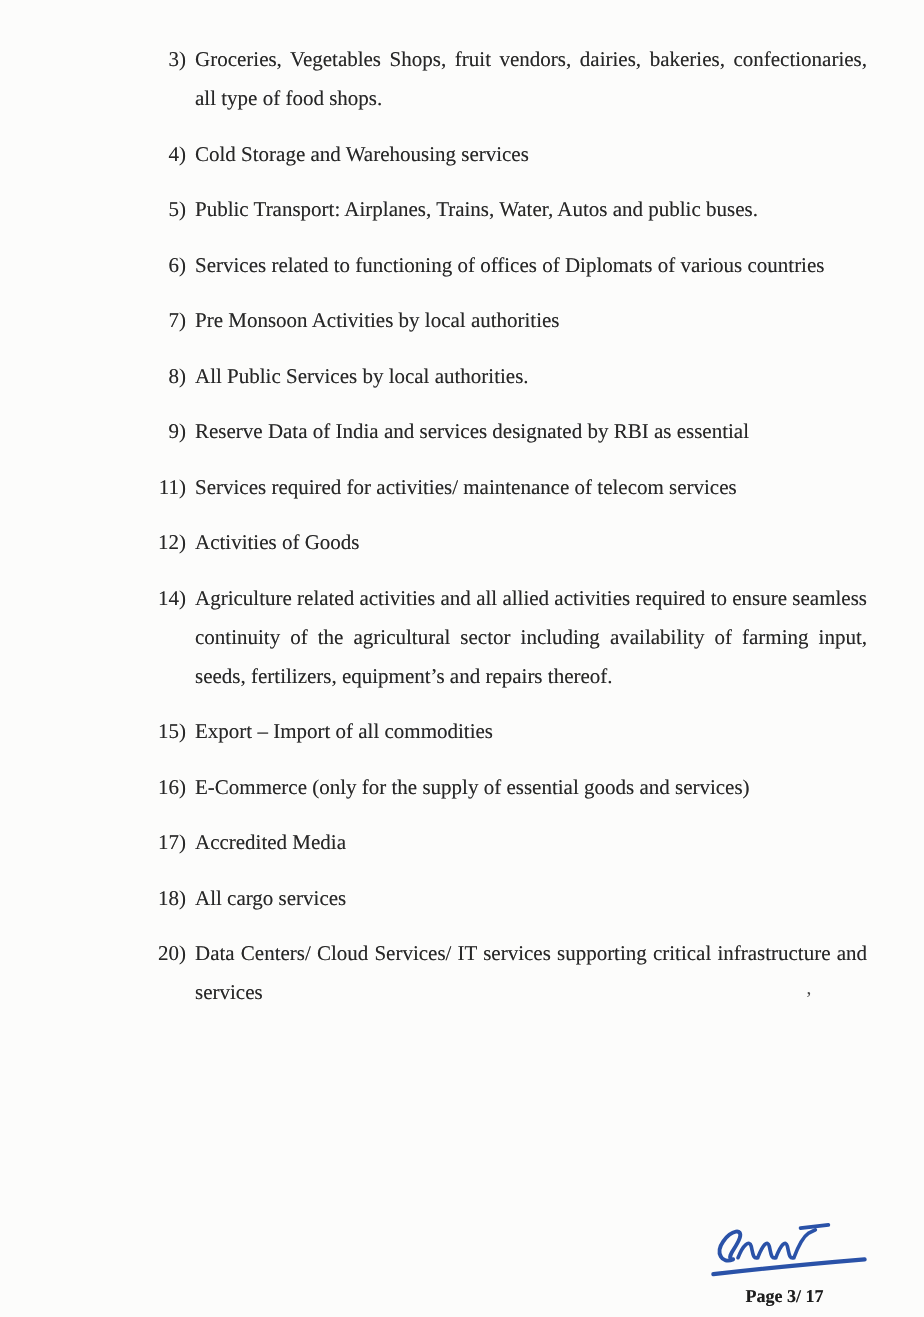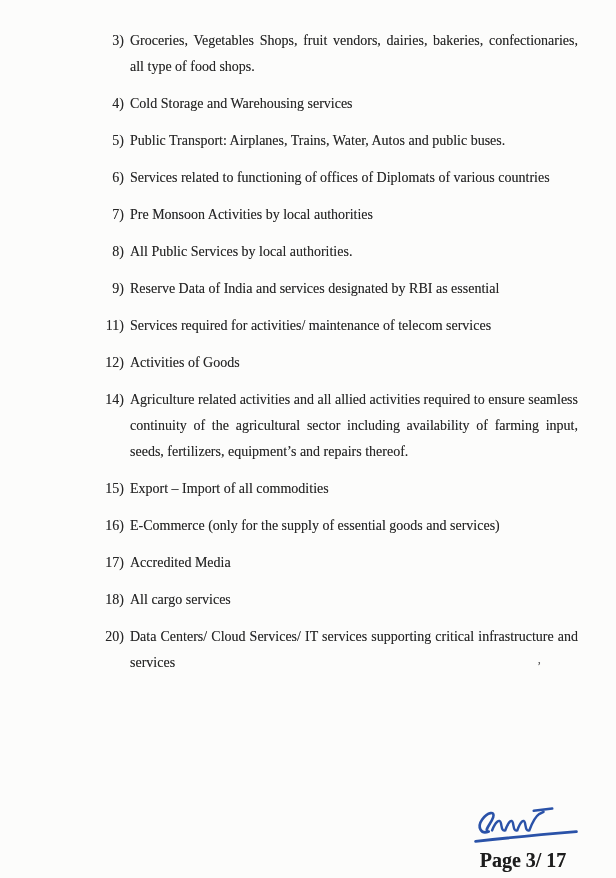--- a/index.html
+++ b/index.html
@@ -49,21 +49,21 @@
     width: 118px;
   }
   .sig {
     display: block;
     width: 112px;
     height: 46px;
     margin-left: auto;
   }
   .page-label {
     font-weight: bold;
-    font-size: 20px;
+    font-size: 12px;
     color: #1d1d1d;
     text-align: center;
     margin-top: 1px;
     text-shadow: 0 0 0.4px rgba(30,30,30,0.5);
   }
 </style>
 </head>
 <body>
 
 <div class="doc">

